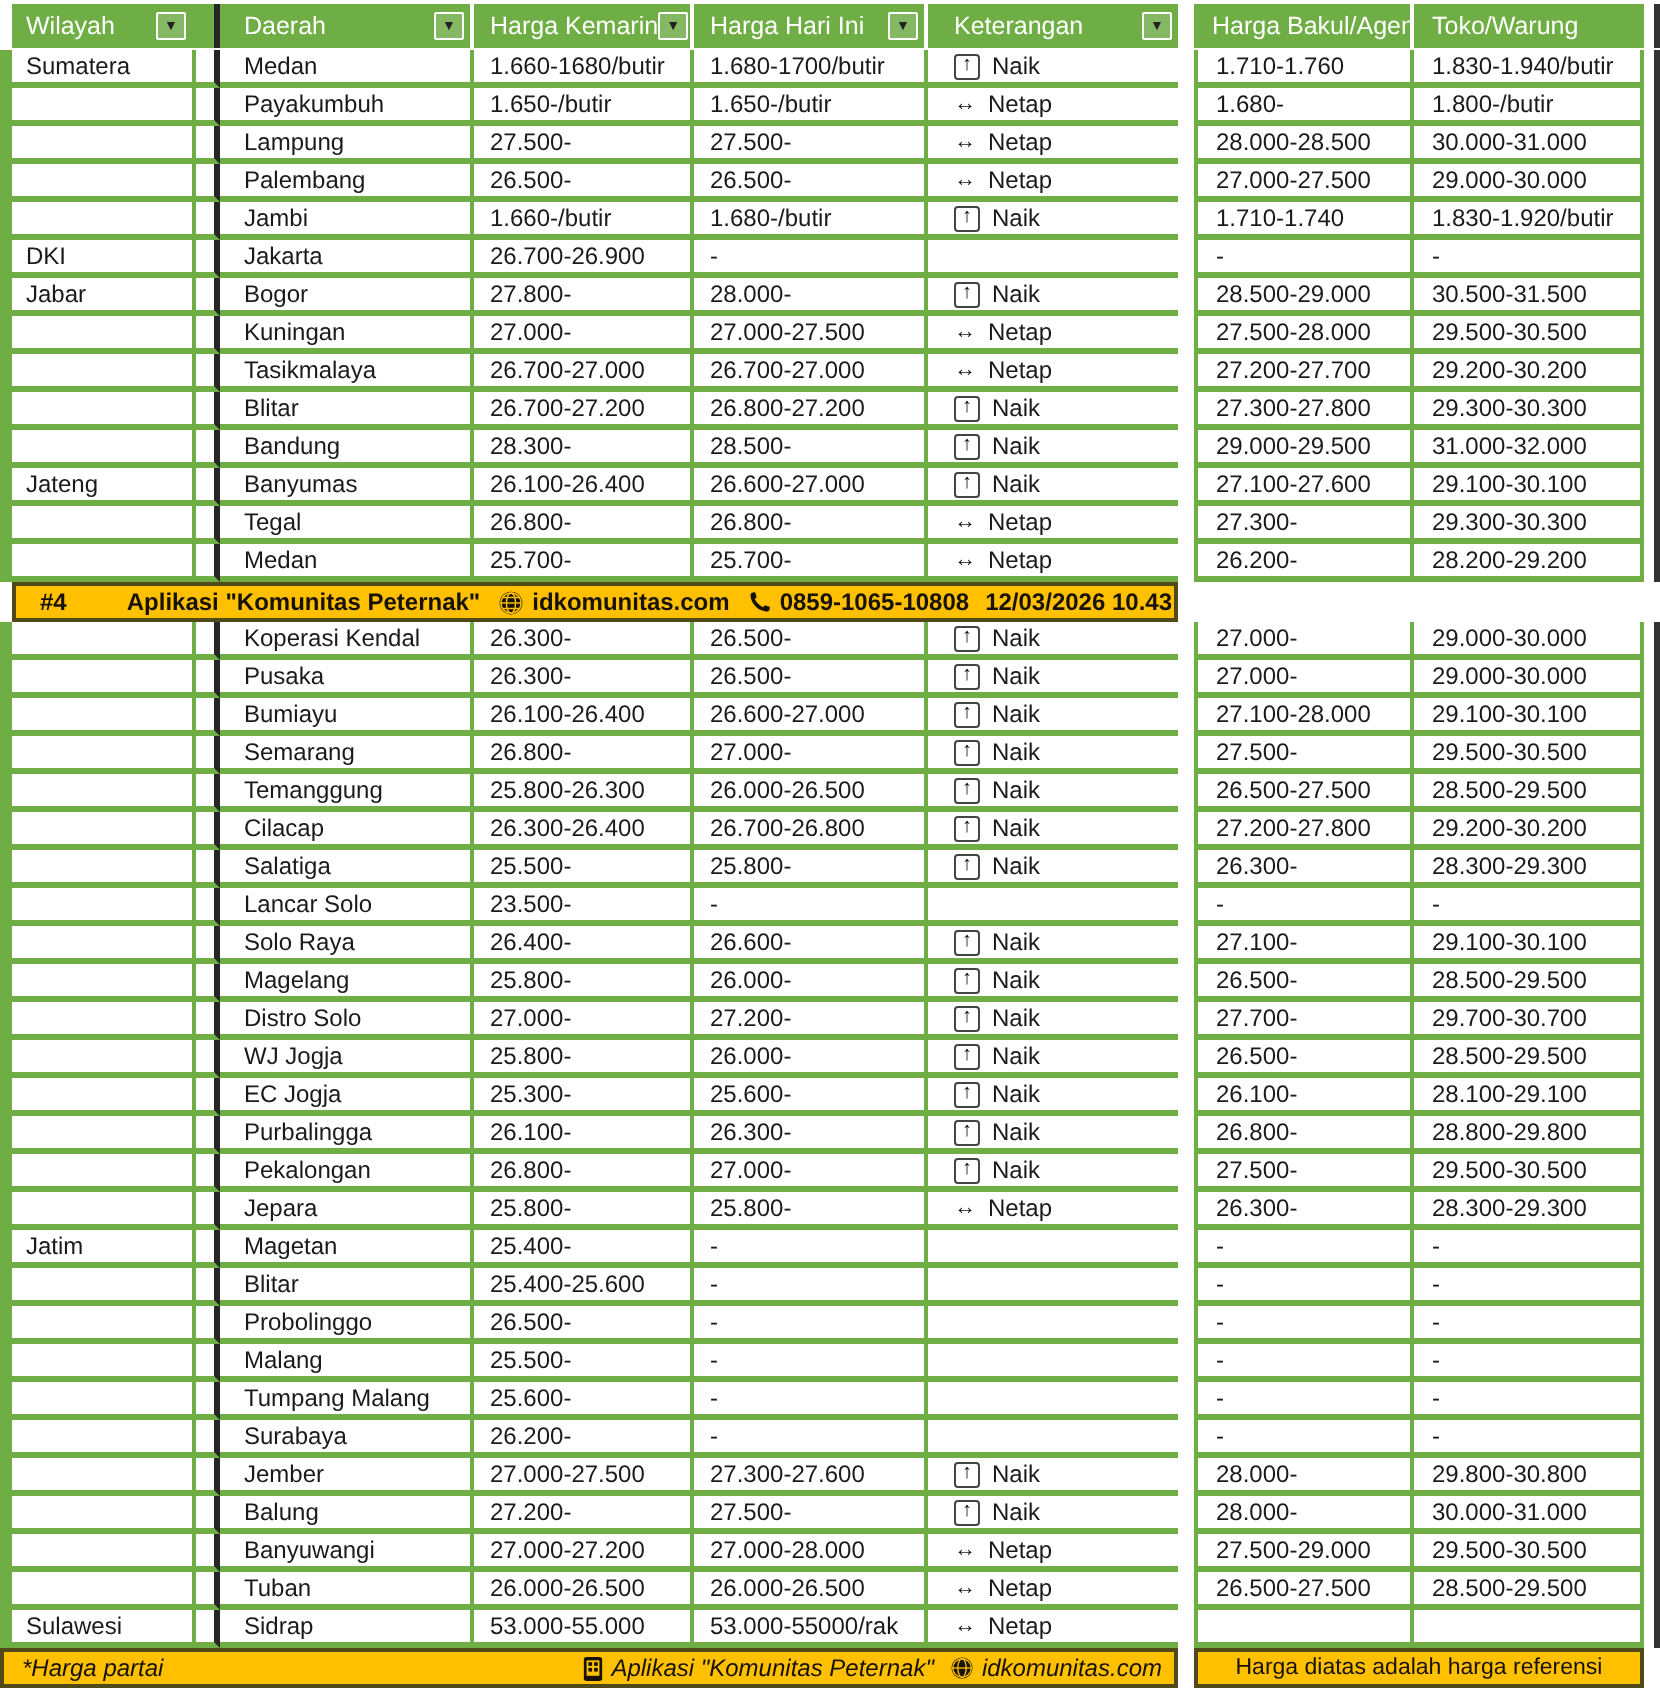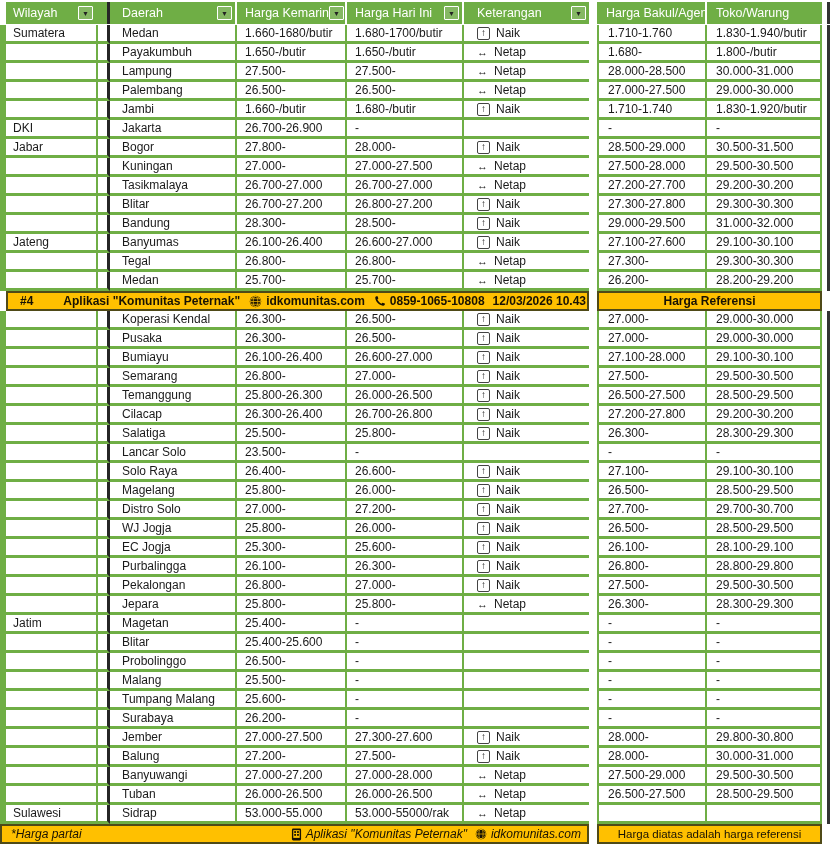--- a/index.html
+++ b/index.html
@@ -374,23 +374,20 @@
           </svg>
       </span>
       <span class="banner-site">idkomunitas.com</span>
       <span class="icon">
         <svg width="12" height="12" viewBox="0 0 16 16">
             <path d="M3.2 1.6 C2.1 1.8 1.5 2.8 1.7 4.1 C2.4 9.4 6.6 13.6 11.9 14.3 C13.2 14.5 14.2 13.9 14.4 12.8 L14.5 11.2 L11.2 10.2 L10 11.5 C7.8 10.5 5.5 8.2 4.5 6 L5.8 4.8 L4.8 1.5 Z" fill="#181203"></path>
           </svg>
       </span>
       <span class="banner-phone">0859-1065-10808</span>
       <span class="banner-time">12/03/2026 10.43</span>
-    </div>
-    <div class="amber-box banner-right">
-      <span>Harga Referensi</span>
     </div>
   </div>
 
   <div id="rows-bottom">
       <div class="row">
     <div class="cell frame-l"></div>
     <div class="cell c1"></div>
     <div class="cell div1"></div>
     <div class="cell c2">Koperasi Kendal</div>
     <div class="cell c3">26.300-</div>

